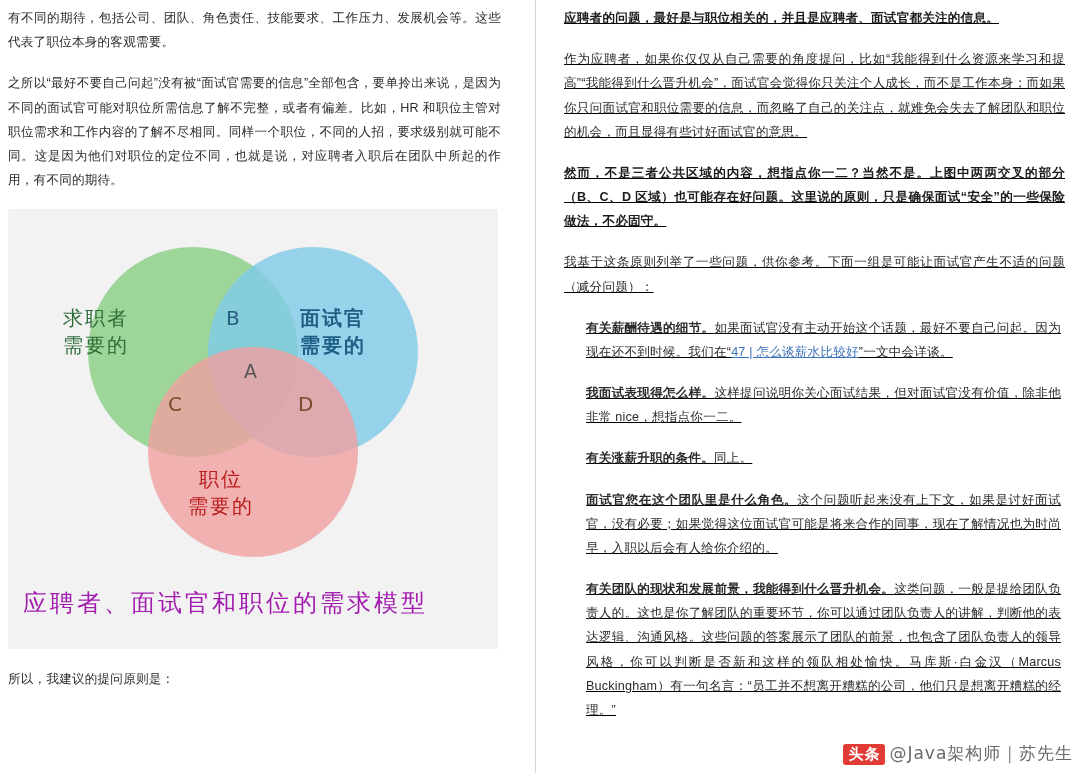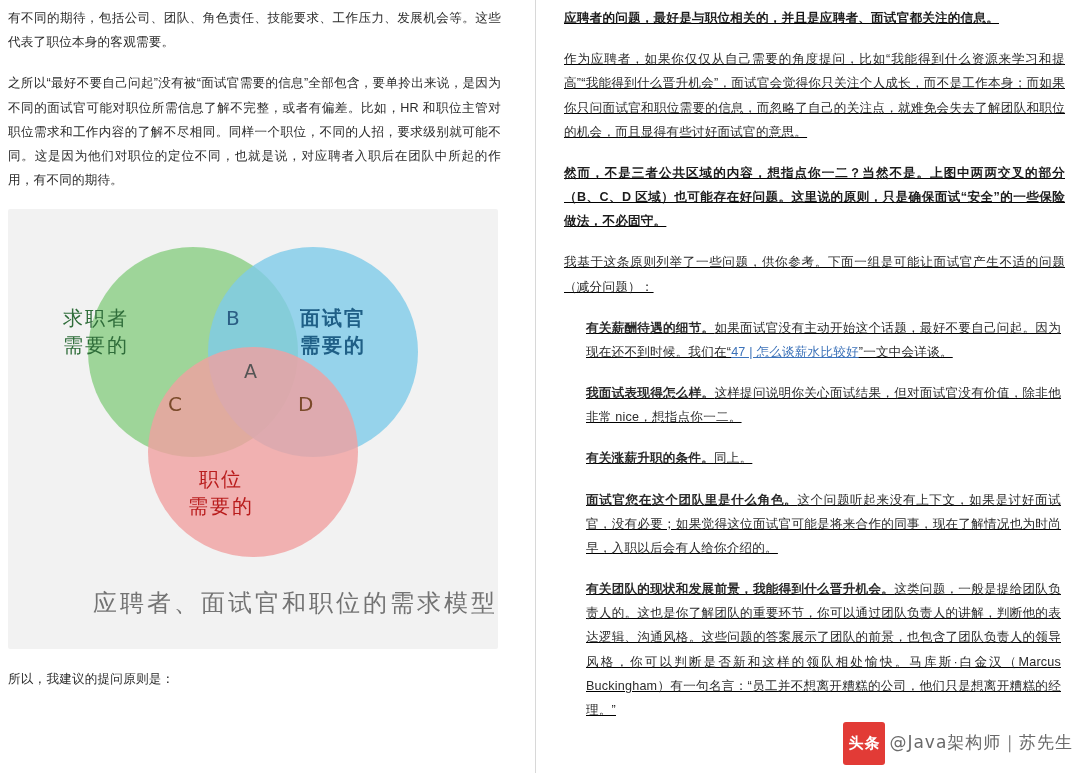--- a/index.html
+++ b/index.html
@@ -72,25 +72,25 @@
   .venn {
     position: absolute;
     left: 0;
     top: 8px;
     width: 490px;
     height: 345px;
   }
   .fig-caption {
     position: absolute;
     bottom: 30px;
-    left: 0;
+    left: 15px;
     width: 100%;
-    text-align: right;
+    text-align: left;
     font-size: 24px;
-    color: #737373;
+    color: #a21caf;
     font-family: "DejaVu Sans", sans-serif;
     letter-spacing: 3px;
   }
   .venn-label {
     position: absolute;
     font-family: "DejaVu Sans", sans-serif;
     color: #2f6d3a;
     font-size: 20px;
     line-height: 1.35;
     text-align: center;
@@ -114,21 +114,21 @@
     font-family: "DejaVu Sans", sans-serif;
     letter-spacing: 1px;
     white-space: nowrap;
   }
   .wm-logo {
     display: inline-block;
     background: #e23b36;
     color: #fff;
     font-weight: bold;
     border-radius: 3px;
-    padding: 12px 5px;
+    padding: 1px 5px;
     font-size: 15px;
     margin-right: 4px;
   }
 </style>
 </head>
 <body>
 
 <div class="page">
 
   <div class="column col-left">

